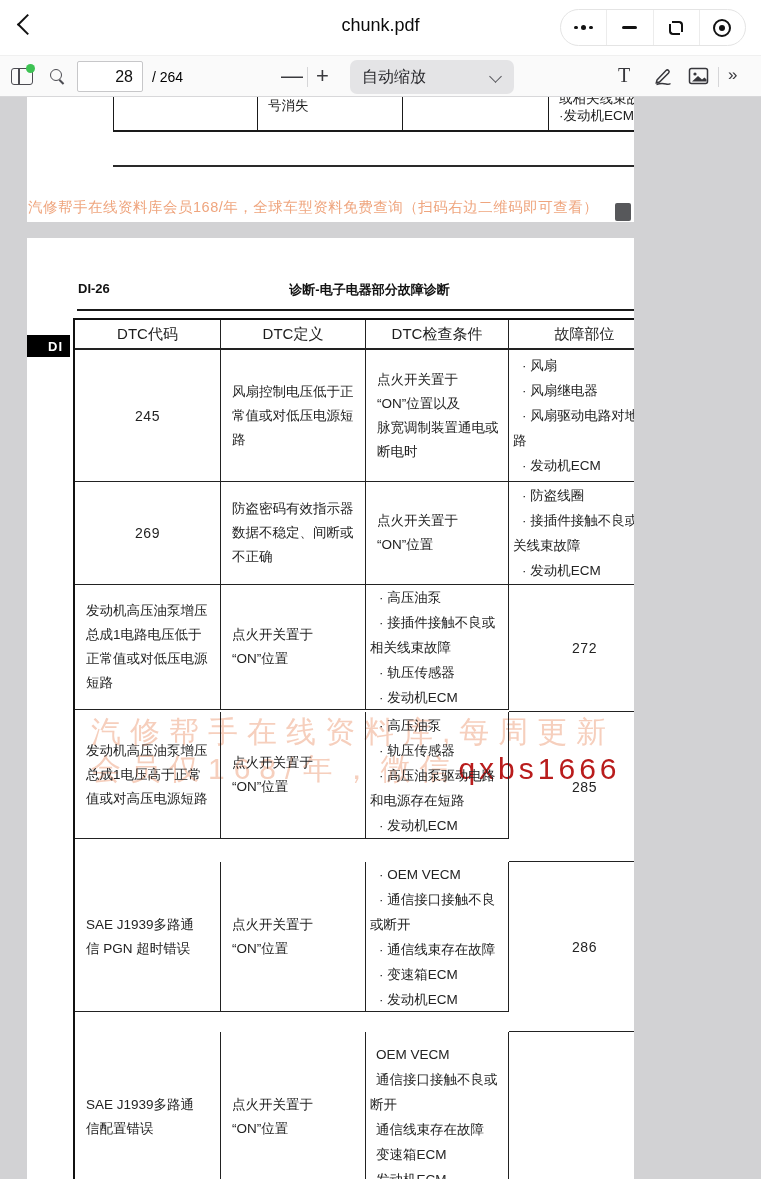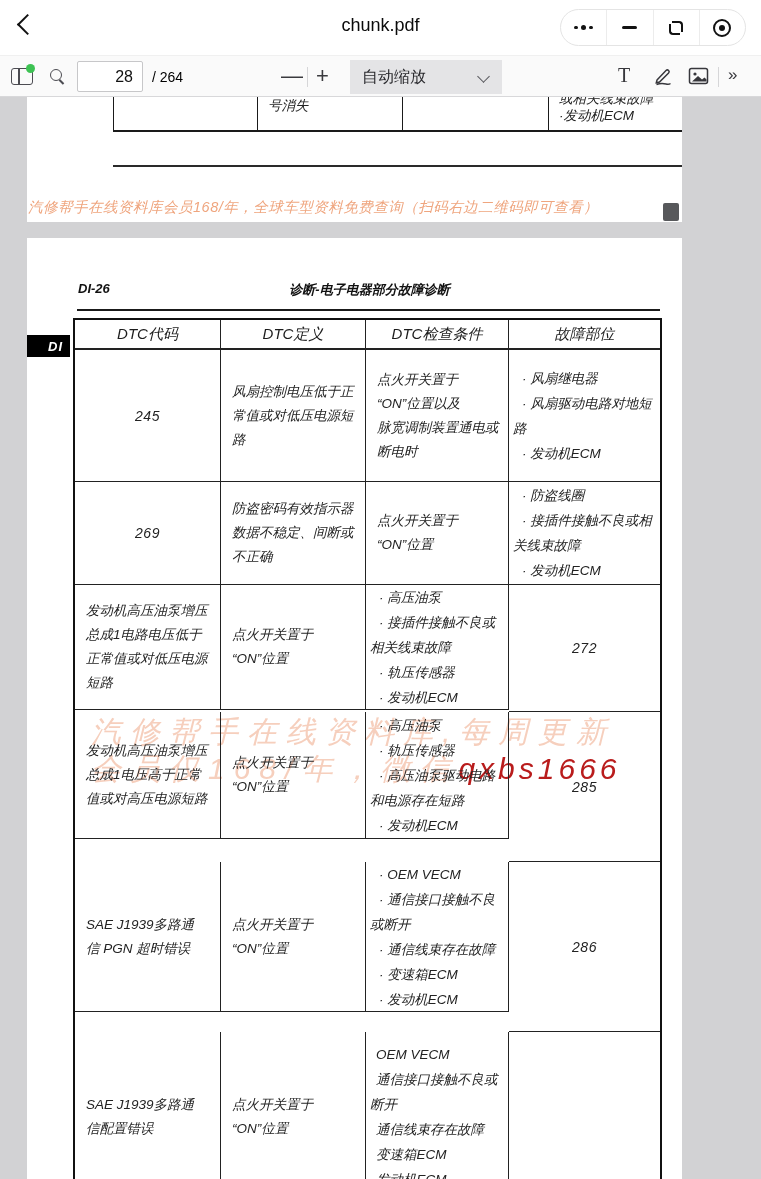--- a/index.html
+++ b/index.html
@@ -38,33 +38,33 @@
            border-radius:50%;box-sizing:border-box;cursor:pointer;}
   .search-ico:after{content:"";position:absolute;left:9px;top:9px;width:6px;height:1.8px;background:#4c4c52;
            transform:rotate(45deg);transform-origin:0 0;}
   .page-input{position:absolute;left:77px;top:5px;width:66px;height:31px;border:1px solid #c7c7c9;border-radius:2px;
            background:#fff;font-size:16px;color:#111;text-align:right;padding:0 9px 0 4px;box-sizing:border-box;
            font-family:"Liberation Sans","DejaVu Sans",sans-serif;}
   .page-total{position:absolute;left:152px;top:13px;font-size:14px;color:#000000;}
   .zoom-minus{position:absolute;left:281px;top:7px;font-size:22px;color:#3a3a3e;cursor:pointer;}
   .tb-div1{position:absolute;left:307px;top:11px;width:1px;height:20px;background:#d6d6d8;}
   .zoom-plus{position:absolute;left:316px;top:7px;font-size:22px;color:#3a3a3e;cursor:pointer;}
-  .zoom-select{position:absolute;left:350px;top:4px;width:152px;height:34px;background:#e4e4e6;border-radius:0;
+  .zoom-select{position:absolute;left:350px;top:4px;width:164px;height:34px;background:#e4e4e6;border-radius:7px;
            display:flex;align-items:center;cursor:pointer;}
   .zoom-select span{margin-left:12px;font-size:16px;color:#2a2a2e;}
   .chev-down{position:absolute;right:14px;top:12px;width:8px;height:8px;border-left:1.6px solid #55555a;
            border-bottom:1.6px solid #55555a;transform:rotate(-45deg);}
   .text-tool{position:absolute;left:618px;top:8px;font-family:"Liberation Serif","DejaVu Serif",serif;
            font-size:20px;color:#37373c;cursor:pointer;}
   .pencil-tool{position:absolute;left:653px;top:10px;cursor:pointer;}
   .image-tool{position:absolute;left:688px;top:10px;cursor:pointer;}
   .tb-div2{position:absolute;left:718px;top:11px;width:1px;height:20px;background:#d6d6d8;}
   .more-tools{position:absolute;left:728px;top:9px;font-size:17px;color:#37373c;letter-spacing:-2px;cursor:pointer;}
 
-  .viewport{position:absolute;top:97px;left:0;width:682px;height:1082px;background:#d2d2d4;overflow:hidden;font-style:italic;}
+  .viewport{position:absolute;top:97px;left:0;width:634px;height:1082px;background:#d2d2d4;overflow:hidden;}
   .page{position:absolute;background:#fff;}
   .page-prev{left:27px;top:0;width:713px;height:125px;}
   .page-cur{left:27px;top:141px;width:713px;height:941px;}
 
   
   .ptable{position:absolute;left:86px;top:-2px;width:581px;height:35px;display:grid;
           grid-template-columns:144px 145px 146px 146px;border-bottom:2px solid #1a1a1a;box-sizing:content-box;}
   .ptable .pcell{border-left:1px solid #1a1a1a;box-sizing:border-box;overflow:hidden;font-size:13.5px;color:#222;
           padding:2px 8px 0 10px;line-height:17px;}
   .ptable .pcell:last-child{border-right:2px solid #1a1a1a;}
@@ -190,20 +190,21 @@
         <div class="cell hcell">DTC定义</div>
         <div class="cell hcell">DTC检查条件</div>
         <div class="cell hcell">故障部位</div>
         <div class="cell code-cell" style="height: 132px;">245</div>
         <div class="cell def-cell" style="height: 132px;">风扇控制电压低于正常值或对低压电源短路</div>
         <div class="cell cond-cell" style="height: 132px;">点火开关置于
 “ON”位置以及
 脉宽调制装置通电或
 断电时</div>
         <div class="cell parts-cell" style="height: 132px;">
+          <div class="parts-item">· 风扇</div>
           <div class="parts-item">· 风扇继电器</div>
           <div class="parts-item">· 风扇驱动电路对地短路</div>
           <div class="parts-item">· 发动机ECM</div>
         </div>
         <div class="cell code-cell" style="height: 103px;">269</div>
         <div class="cell def-cell" style="height: 103px;">防盗密码有效指示器数据不稳定、间断或不正确</div>
         <div class="cell cond-cell" style="height: 103px;">点火开关置于
 “ON”位置</div>
         <div class="cell parts-cell" style="height: 103px;">
           <div class="parts-item">· 防盗线圈</div>

